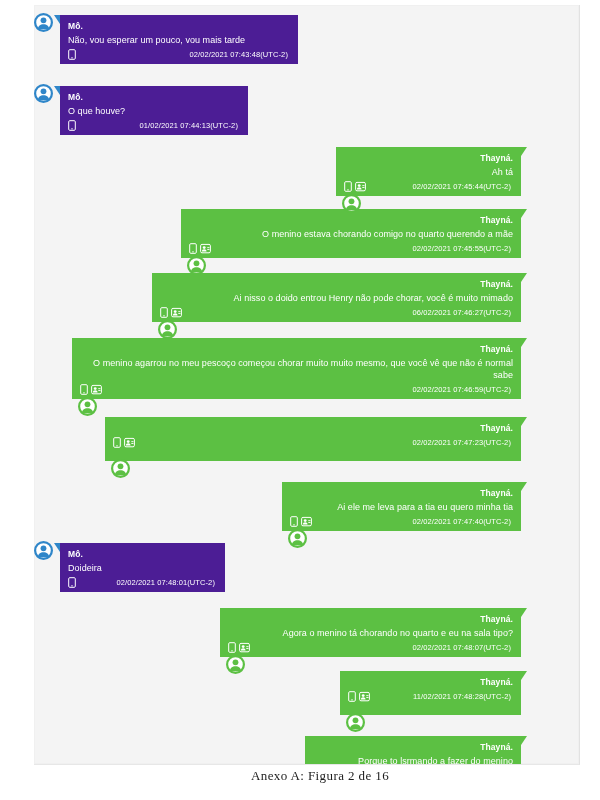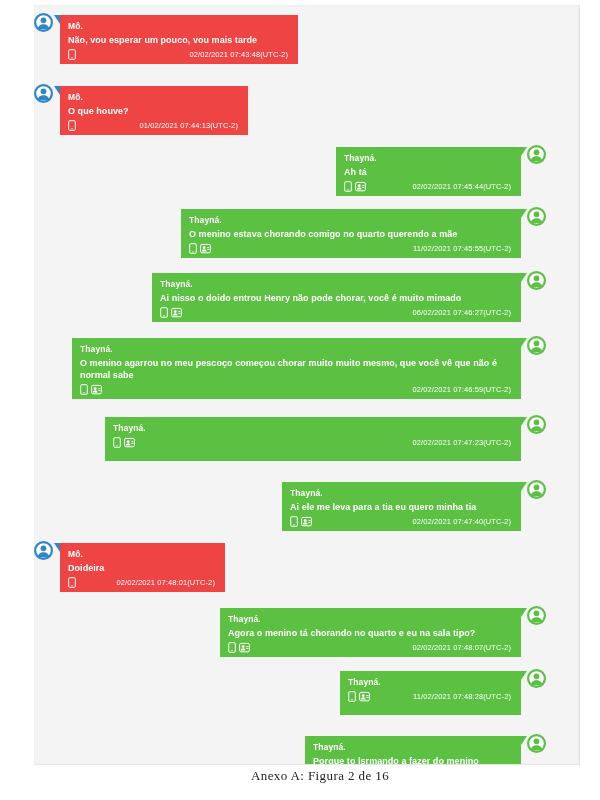--- a/index.html
+++ b/index.html
@@ -52,21 +52,21 @@
     width: 546px;
   }
 
   
   .msg-row {
     position: absolute;
     display: flex;
     align-items: flex-start;
   }
   .msg-row.left  { flex-direction: row; }
-  .msg-row.right { flex-direction: row; justify-content: flex-end; }
+  .msg-row.right { flex-direction: column; justify-content: flex-end; text-align: right; }
 
   
   .avatar {
     width: 19px;
     height: 19px;
     border-radius: 50%;
     flex: 0 0 auto;
     display: block;
     position: relative;
     z-index: 3;
@@ -75,21 +75,21 @@
 
   
   .bubble {
     position: relative;
     box-sizing: border-box;
     padding: 4px 8px 3px 8px;
     min-height: 44px;
     color: #ffffff;
     z-index: 1;
   }
-  .bubble.blue  { background: #ef4444; }
+  .bubble.blue  { background: #4c1d95; }
   .bubble.green { background: #5cc043; }
 
   
   .bubble.blue::before {
     content: "";
     position: absolute;
     left: -6px;
     top: 0;
     width: 0; height: 0;
     border-top: 9px solid #2f86c9;
@@ -109,21 +109,21 @@
     font-size: 8.5px;
     font-weight: bold;
     line-height: 12px;
     letter-spacing: 0.1px;
     color: #ffffff;
     margin: 1px 0 2px 0;
     white-space: nowrap;
   }
   .body {
     font-size: 9px;
-    font-weight: bold;
+    font-weight: normal;
     line-height: 12px;
     letter-spacing: 0.05px;
     color: #ffffff;
     margin: 0 0 2px 0;
   }
   .meta {
     display: flex;
     align-items: center;
     gap: 4px;
     min-height: 13px;
@@ -269,21 +269,21 @@
                 <span>
                   <svg width="11" height="11" viewBox="0 0 11 11" fill="none">
                     <rect x="0.6" y="1.4" width="9.8" height="8.4" rx="1.4" stroke="#ffffff" stroke-width="1"></rect>
                     <circle cx="4.2" cy="4.6" r="1.4" fill="#ffffff"></circle>
                     <path d="M1.9 8.6c0-1.5 1-2.3 2.3-2.3s2.3 .8 2.3 2.3z" fill="#ffffff"></path>
                     <rect x="7.3" y="4.2" width="2.2" height="0.9" fill="#ffffff"></rect>
                     <rect x="7.3" y="6.1" width="2.2" height="0.9" fill="#ffffff"></rect>
                   </svg>
                 </span>
               </div>
-              <div class="stamp">11/02/2021 07:45:55(UTC-2)</div>
+              <div class="stamp">02/02/2021 07:45:55(UTC-2)</div>
             </div>
           </div>
           <div class="avatar">
             <svg viewBox="0 0 19 19">
               <circle cx="9.5" cy="9.5" r="8.4" fill="#ffffff" stroke="#5cc043" stroke-width="2.2"></circle>
               <circle cx="9.5" cy="7.3" r="2.9" fill="#5cc043"></circle>
               <path d="M3.9 16.2c0-3.2 2.5-5 5.6-5s5.6 1.8 5.6 5z" fill="#5cc043"></path>
             </svg>
           </div>
         </div>

